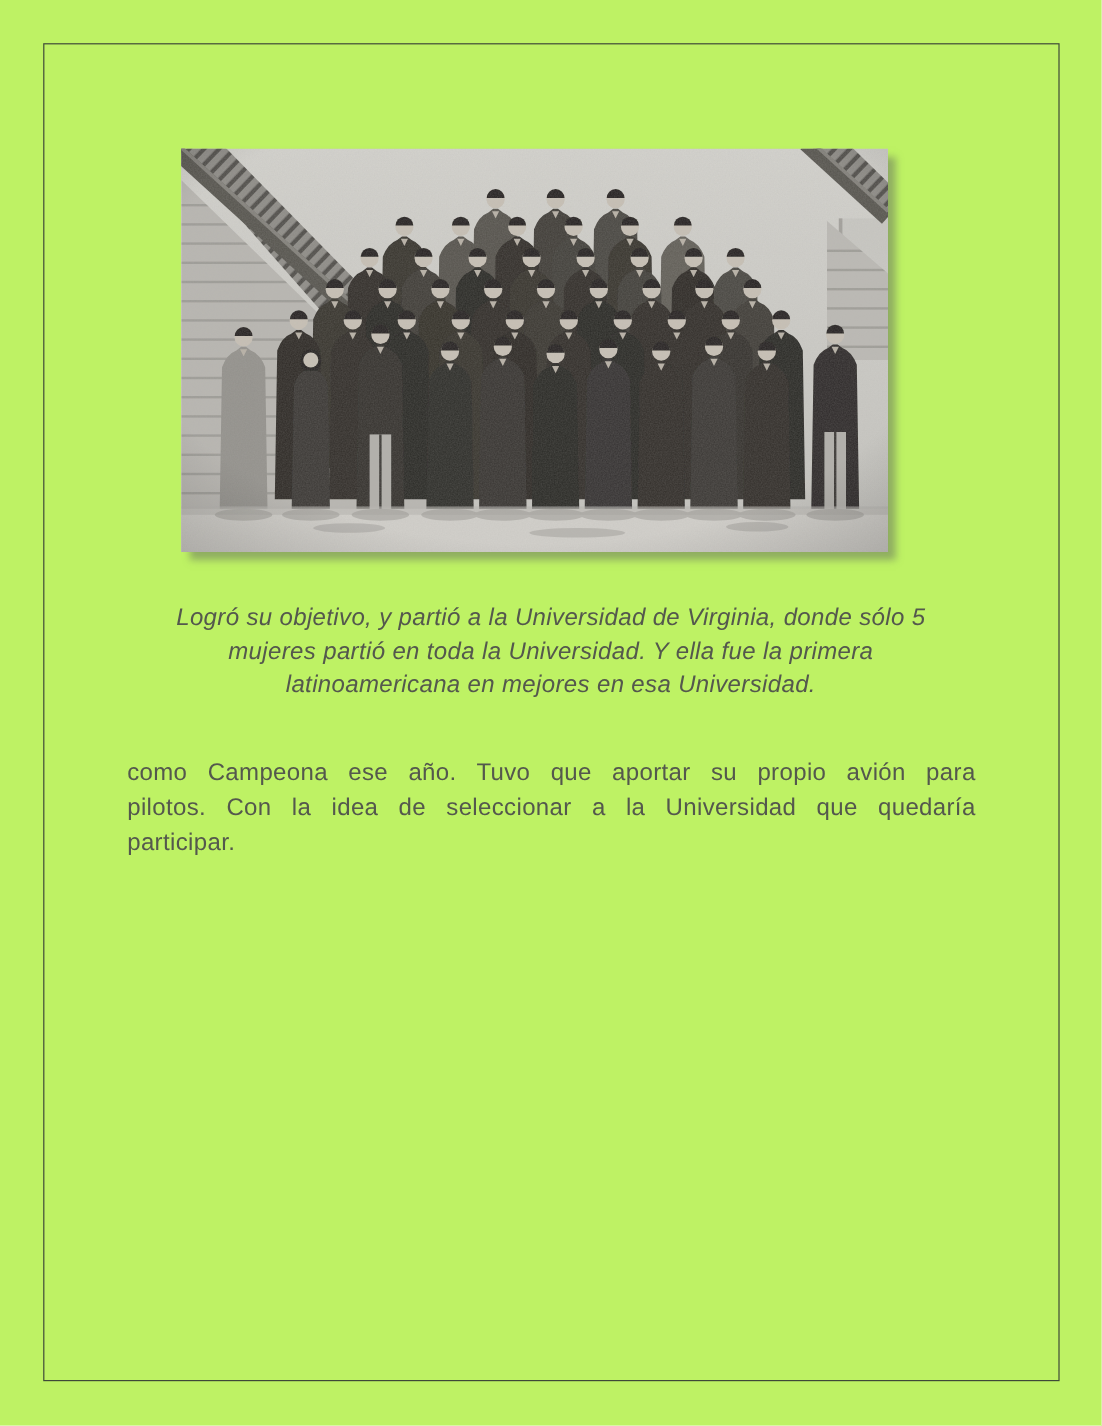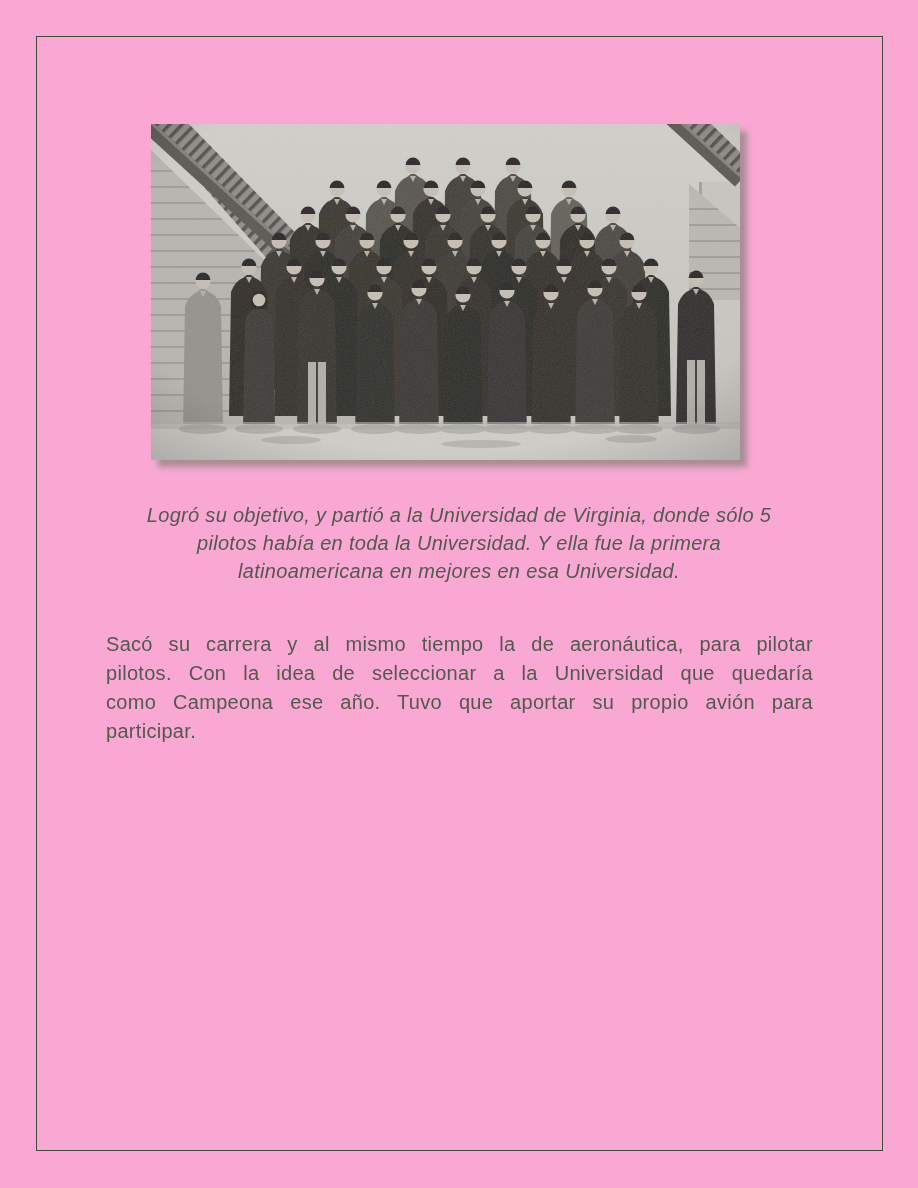--- a/index.html
+++ b/index.html
@@ -1,19 +1,19 @@
 <!DOCTYPE html>
 <html><head>
 <meta charset="utf-8">
 <style>
   html,body{margin:0;padding:0;}
   .page{
     position:relative;
     width:918px;height:1188px;
-    background:#f9a8d4;
+    background:#bef264;
     font-family:"Liberation Sans",sans-serif;
     overflow:hidden;
   }
   .frame{
     position:absolute;left:36px;top:36px;
     width:845px;height:1113px;
     border:1px solid #3f4a38;
   }
   .photo{
     position:absolute;left:151px;top:124px;
@@ -222,23 +222,22 @@
         </g>
       </g>
 
       <rect x="0" y="0" width="589" height="336" filter="url(#grain)" opacity="0.45"></rect>
       <rect x="0" y="0" width="589" height="336" fill="url(#vig)"></rect>
     </svg>
   </figure>
 
   <div class="caption">
     <div>Logró su objetivo, y partió a la Universidad de Virginia, donde sólo 5</div>
-    <div>pilotos había en toda la Universidad. Y ella fue la primera</div>
+    <div>mujeres partió en toda la Universidad. Y ella fue la primera</div>
     <div>latinoamericana en mejores en esa Universidad.</div>
   </div>
 
   <div class="bodytext">
-    <div class="jline">Sacó su carrera y al mismo tiempo la de aeronáutica, para pilotar</div>
+    <div class="jline">como Campeona ese año. Tuvo que aportar su propio avión para</div>
     <div class="jline">pilotos. Con la idea de seleccionar a la Universidad que quedaría</div>
-    <div class="jline">como Campeona ese año. Tuvo que aportar su propio avión para</div>
     <div class="jlast">participar.</div>
   </div>
 </div>
 
 </body></html>

